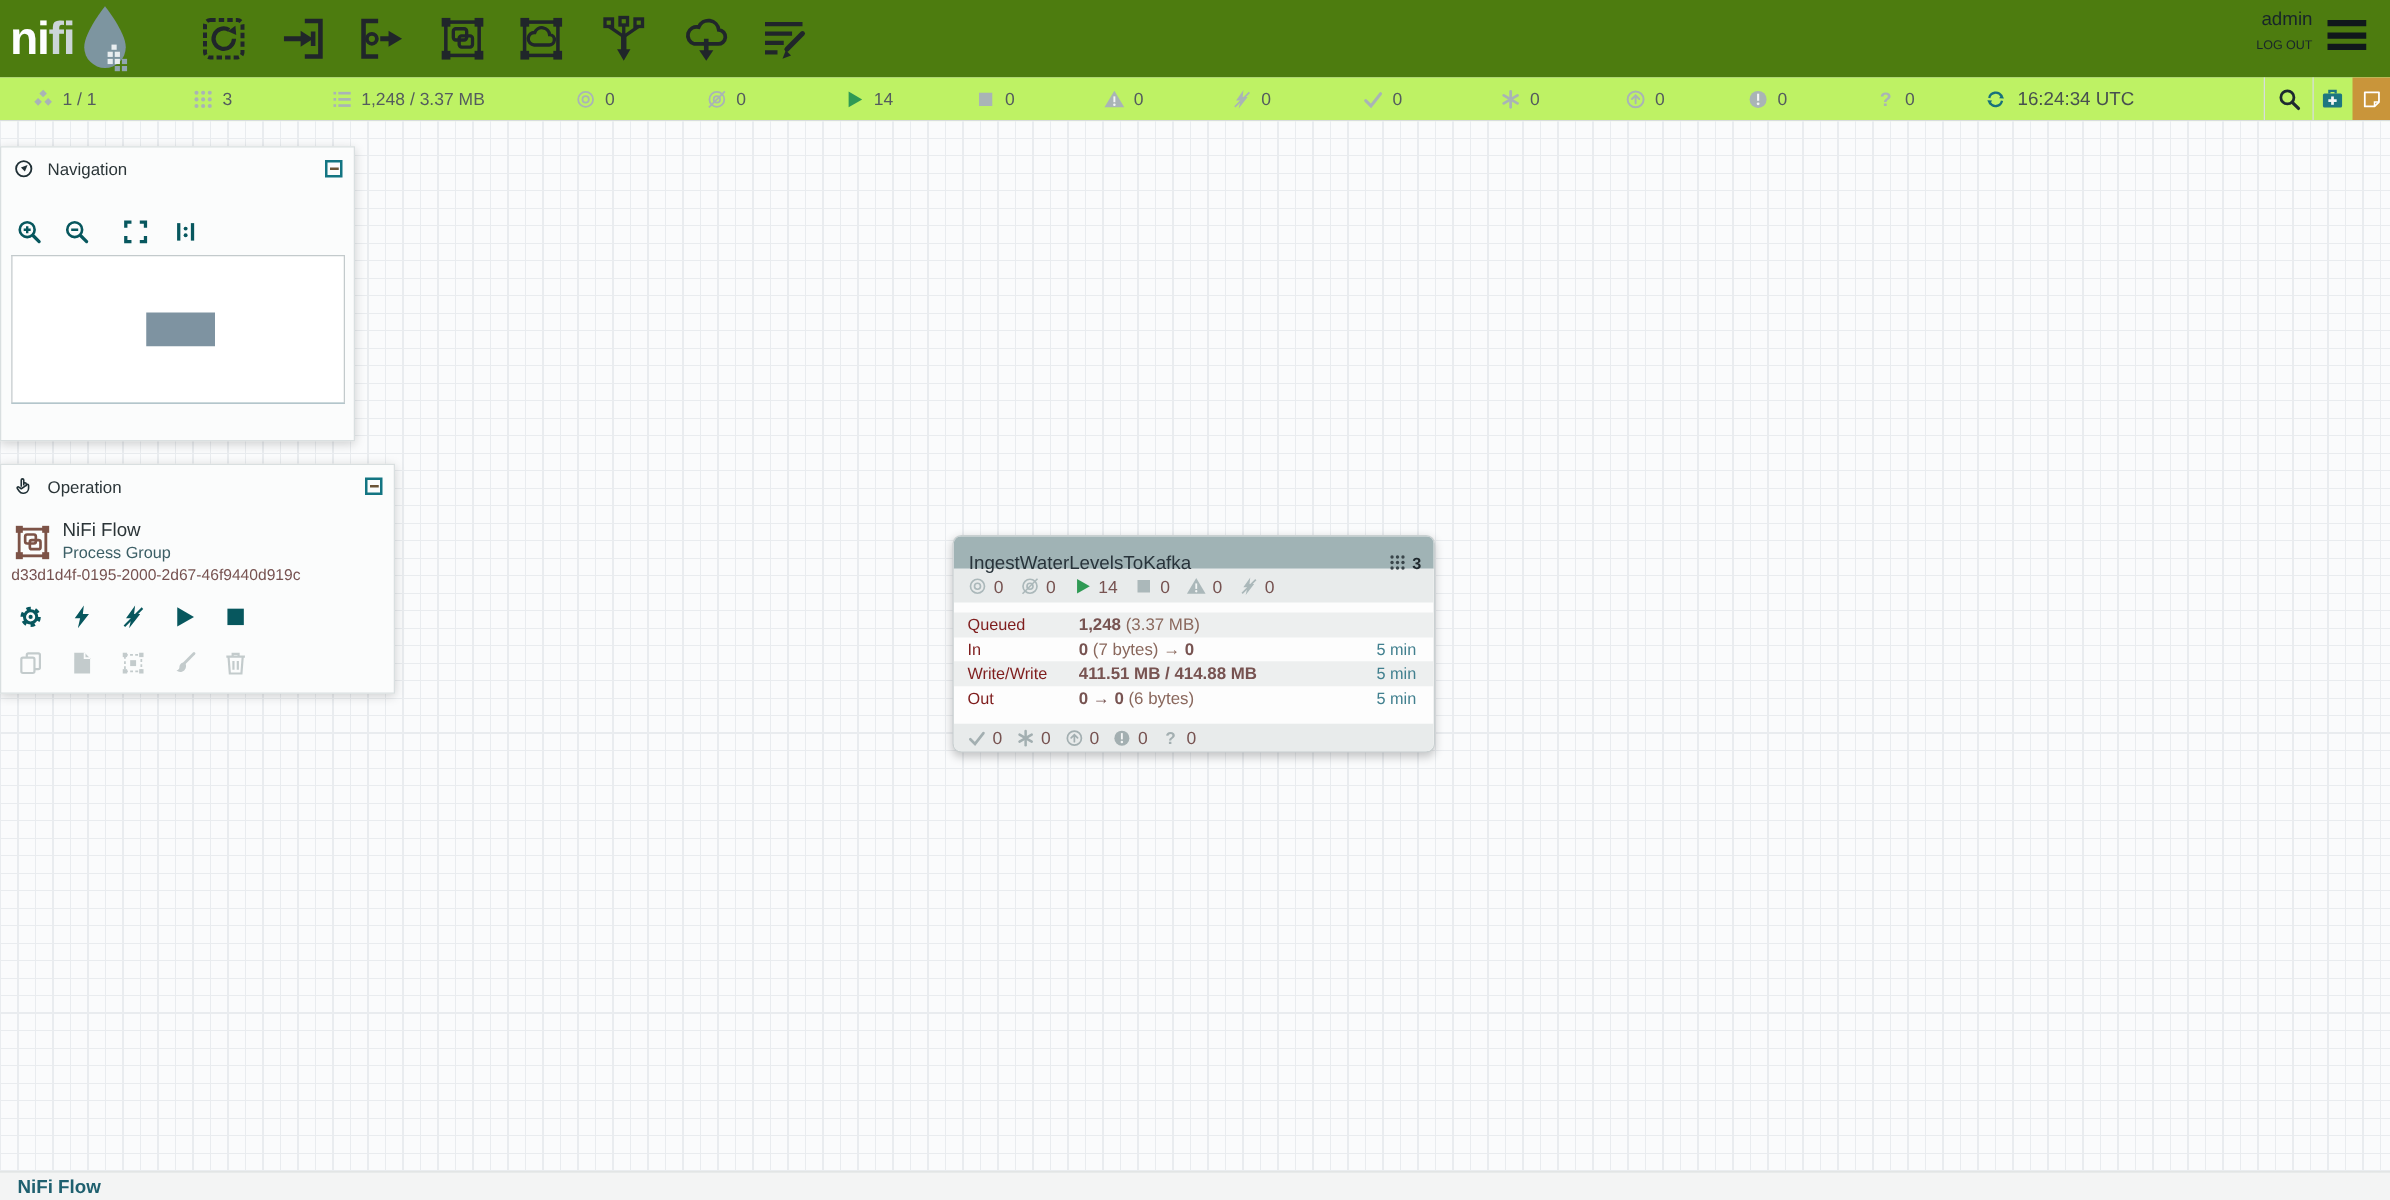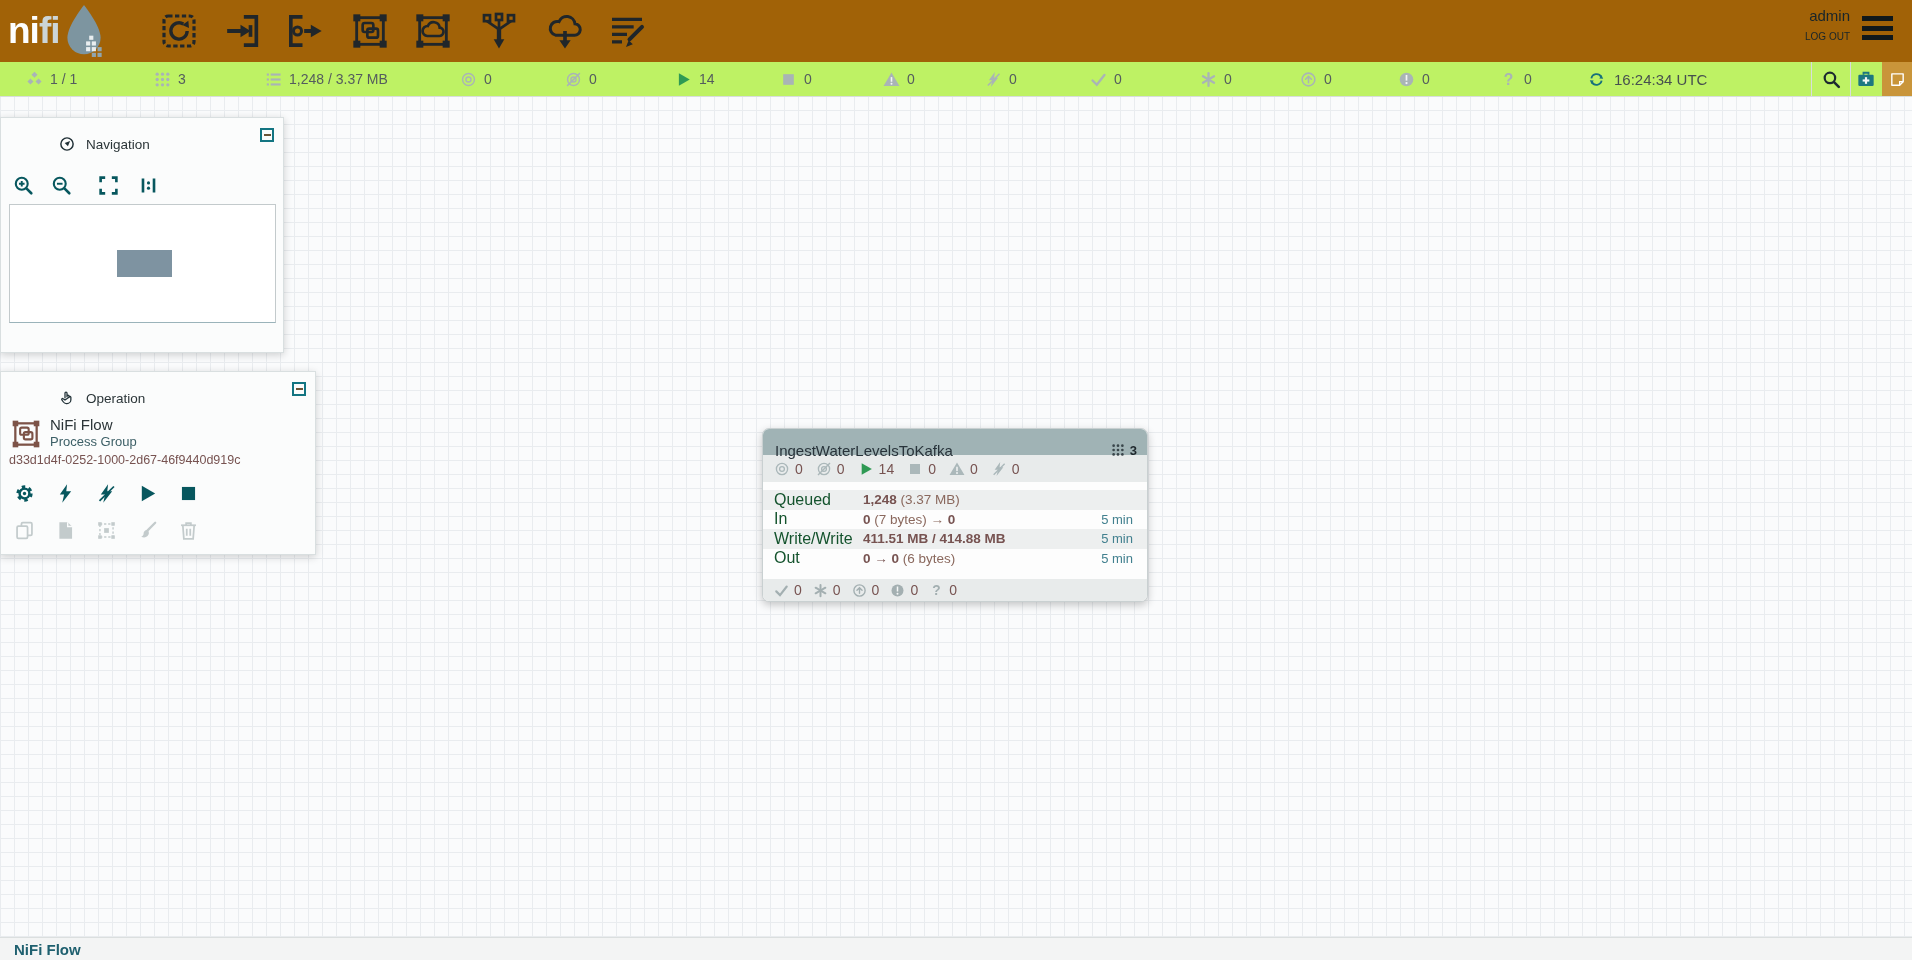--- a/index.html
+++ b/index.html
@@ -1,21 +1,21 @@
 <!DOCTYPE html>
 <html><head>
 <meta charset="utf-8">
 <style>
   * { margin:0; padding:0; box-sizing:border-box; }
   html,body { width:1912px; height:960px; overflow:hidden; }
   body { font-family:"Liberation Sans","DejaVu Sans",sans-serif; background:#fafbfc; position:relative; }
   #app { position:absolute; inset:0; width:1912px; height:960px; }
 
   
-  .topbar { position:absolute; left:0; top:0; width:1912px; height:62px; background:#a16207; }
+  .topbar { position:absolute; left:0; top:0; width:1912px; height:62px; background:#4d7c0f; }
   .logo { position:absolute; left:8px; top:4px; height:54px; display:flex; align-items:center; }
   .logo-ni { font-size:37px; font-weight:bold; color:#fdfefe; letter-spacing:-1px; }
   .logo-fi { font-size:37px; font-weight:bold; color:#ccd5d8; letter-spacing:-1px; }
   .tool-btn { position:absolute; top:11px; width:40px; height:40px; color:#20262a; cursor:grab; background:none; border:none; }
   .tool-btn svg { width:40px; height:40px; }
   .userblock { position:absolute; right:62px; top:6px; text-align:right; }
   .username { font-size:15px; color:#18252a; line-height:20px; }
   .logout { font-size:10px; color:#18252a; line-height:22px; cursor:pointer; display:inline-block; }
   .hamburger { position:absolute; right:19px; top:16px; width:31px; height:28px; cursor:pointer; background:none; border:none; }
   .hamburger span { display:block; width:31px; height:5px; background:#10181b; margin-bottom:4.5px; }
@@ -41,21 +41,21 @@
   
   .canvas { position:absolute; left:0; top:97px; width:1912px; height:840px;
     background-color:#fafbfc;
     background-image:
       repeating-linear-gradient(0deg,#e9ecef 0,#e9ecef 1px,transparent 1px,transparent 14px),
       repeating-linear-gradient(90deg,#e9ecef 0,#e9ecef 1px,transparent 1px,transparent 14px);
   }
 
   
   .panel { position:absolute; background:#fbfcfc; border:1px solid #d9dfe0; box-shadow:0 2px 8px rgba(0,0,0,.18); }
-  .panel-head { position:absolute; left:0; top:0; right:0; height:34px; display:flex; align-items:flex-end; padding:0 10px; gap:11px;margin-left:48px; }
+  .panel-head { position:absolute; left:0; top:0; right:0; height:34px; display:flex; align-items:center; padding:0 10px; gap:11px; }
   .panel-head .ptitle { font-size:13.5px; color:#2b3538; }
   .panel-head svg { width:16px; height:16px; color:#203036; }
   .collapse-btn { position:absolute; right:9px; top:10px; width:14px; height:14px; border:2px solid #137582; background:none; cursor:pointer; padding:0; display:flex; align-items:center; justify-content:center; }
   .collapse-btn i { display:block; width:7px; height:2px; background:#6b5436; }
 
   .nav-panel { left:0; top:20px; width:284px; height:236px; }
   .nav-tools { position:absolute; left:0; top:56px; height:26px; display:flex; align-items:center; }
   .nav-tools button { border:none; background:none; color:#07575e; cursor:pointer; padding:0; }
   .nav-tools svg { width:21px; height:21px; }
   .birdseye { position:absolute; left:8px; top:86px; width:267px; height:119px; background:#ffffff; border:1px solid #c3cacc; border-bottom:1px solid #9ab3ba; cursor:pointer; }
@@ -84,21 +84,21 @@
   .pg-count svg { width:14px; height:14px; }
   .pg-count .v { font-size:13px; font-weight:bold; color:#1e272c; }
   .pg-strip { height:27px; background:#e8ebeb; display:flex; align-items:center; padding-left:11px; color:#abb8ba; }
   .pg-strip .item { display:flex; align-items:center; gap:5px; margin-right:13px; }
   .pg-strip svg { width:16px; height:16px; }
   .pg-strip .v { font-size:14px; color:#775351; }
   .pg-strip .item.green svg { color:#2f9a54; }
   .pg-rows { margin-top:8px; }
   .pg-row { height:19.5px; display:flex; align-items:center; padding:0 14px 0 11px; }
   .pg-row:nth-child(odd) { background:#edefef; }
-  .pg-row .lbl { width:89px; font-size:16px; color:#14532d; }
+  .pg-row .lbl { width:89px; font-size:13px; color:#7f1d1d; }
   .pg-row .val { flex:1; font-size:13.5px; color:#8a685d; white-space:nowrap; }
   .pg-row .val b { color:#775351; font-weight:bold; }
   .pg-row .tm { font-size:13px; color:#42808f; }
   .pg-foot { position:absolute; left:0; right:0; bottom:0; height:22px; background:#e8ebeb; display:flex; align-items:center; padding-left:11px; color:#a3afb1; }
   .pg-foot .item { display:flex; align-items:center; gap:5px; margin-right:11px; }
   .pg-foot svg { width:15px; height:15px; }
   .pg-foot .v { font-size:14px; color:#775351; }
 
   
   .crumbbar { position:absolute; left:0; top:937px; width:1912px; height:23px; background:#f3f4f4; border-top:1px solid #dbdfdf; display:flex; align-items:center; padding-left:14px; }
@@ -547,21 +547,21 @@
         <span class="ptitle">Operation</span>
       </div>
       <button class="collapse-btn">
           <i></i>
         </button>
       <div class="op-sel-icon"><svg>
             <use href="#i-pg-frame"></use>
           </svg></div>
       <div class="op-name">NiFi Flow</div>
       <div class="op-type">Process Group</div>
-      <div class="op-id">d33d1d4f-0252-1000-2d67-46f9440d919c</div>
+      <div class="op-id">d33d1d4f-0195-2000-2d67-46f9440d919c</div>
       <div class="op-row op-row1">
         <button><svg>
               <use href="#i-gear"></use>
             </svg></button>
         <button><svg>
               <use href="#i-bolt"></use>
             </svg></button>
         <button><svg>
               <use href="#i-bolt-slash"></use>
             </svg></button>

